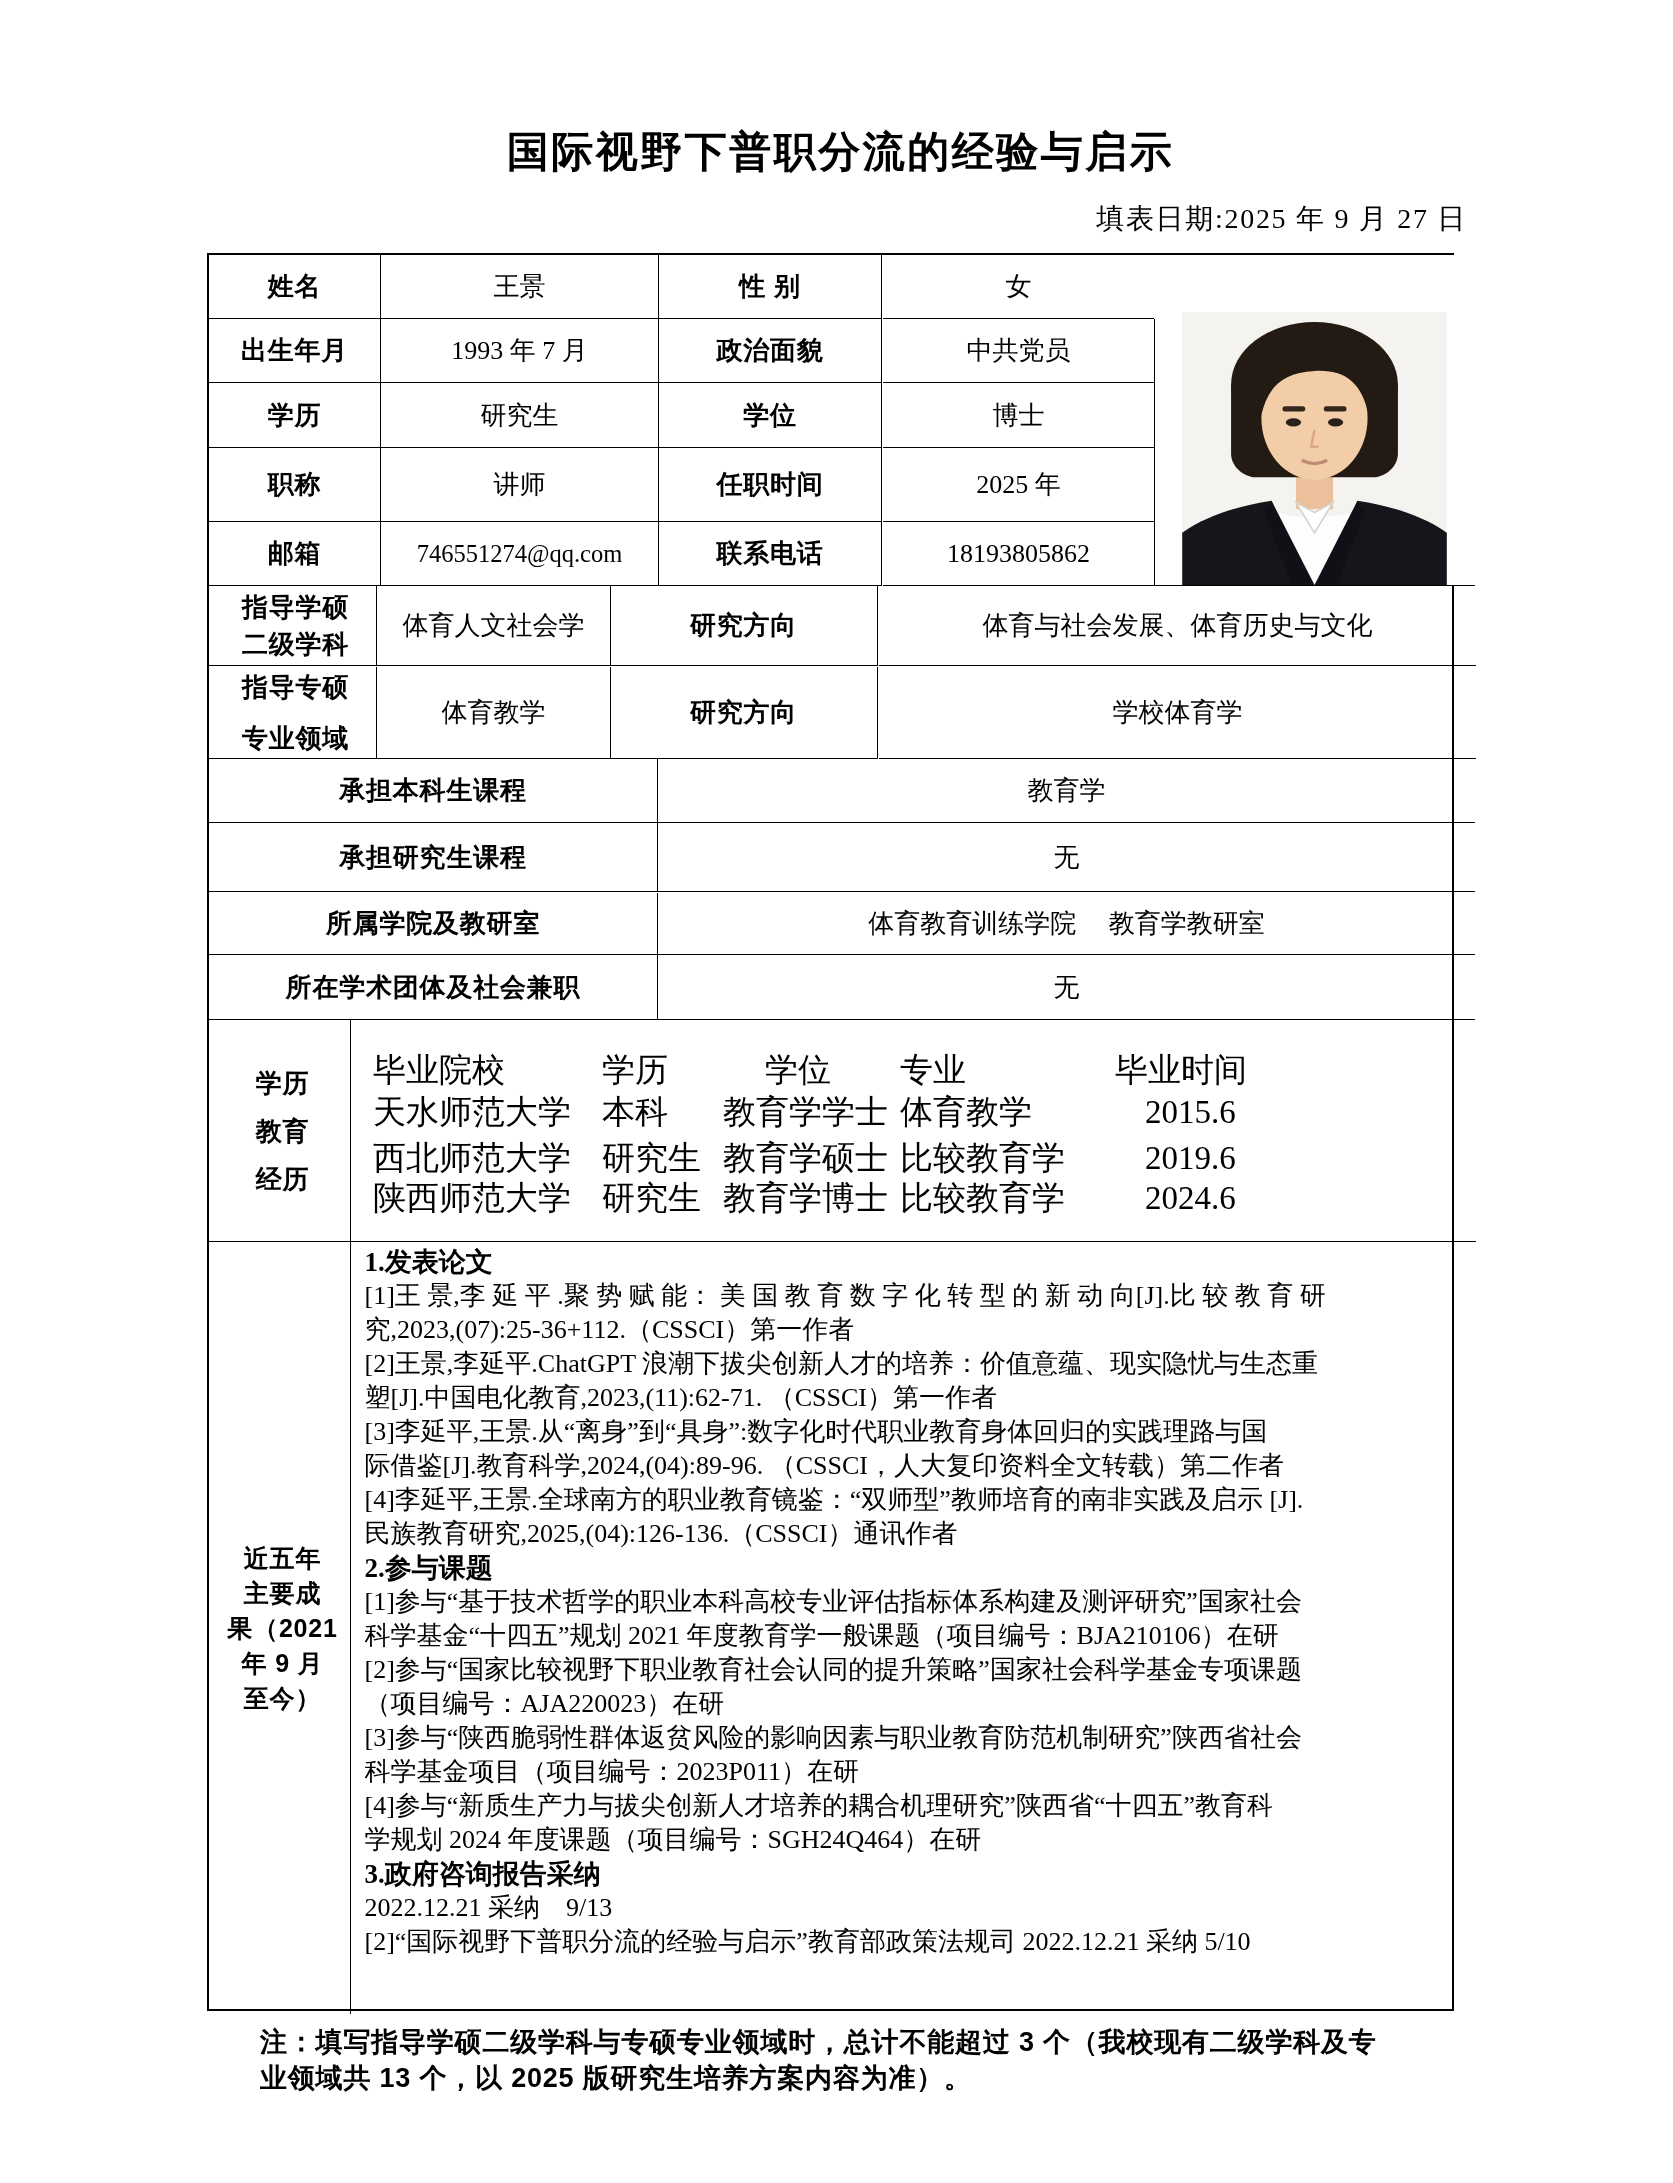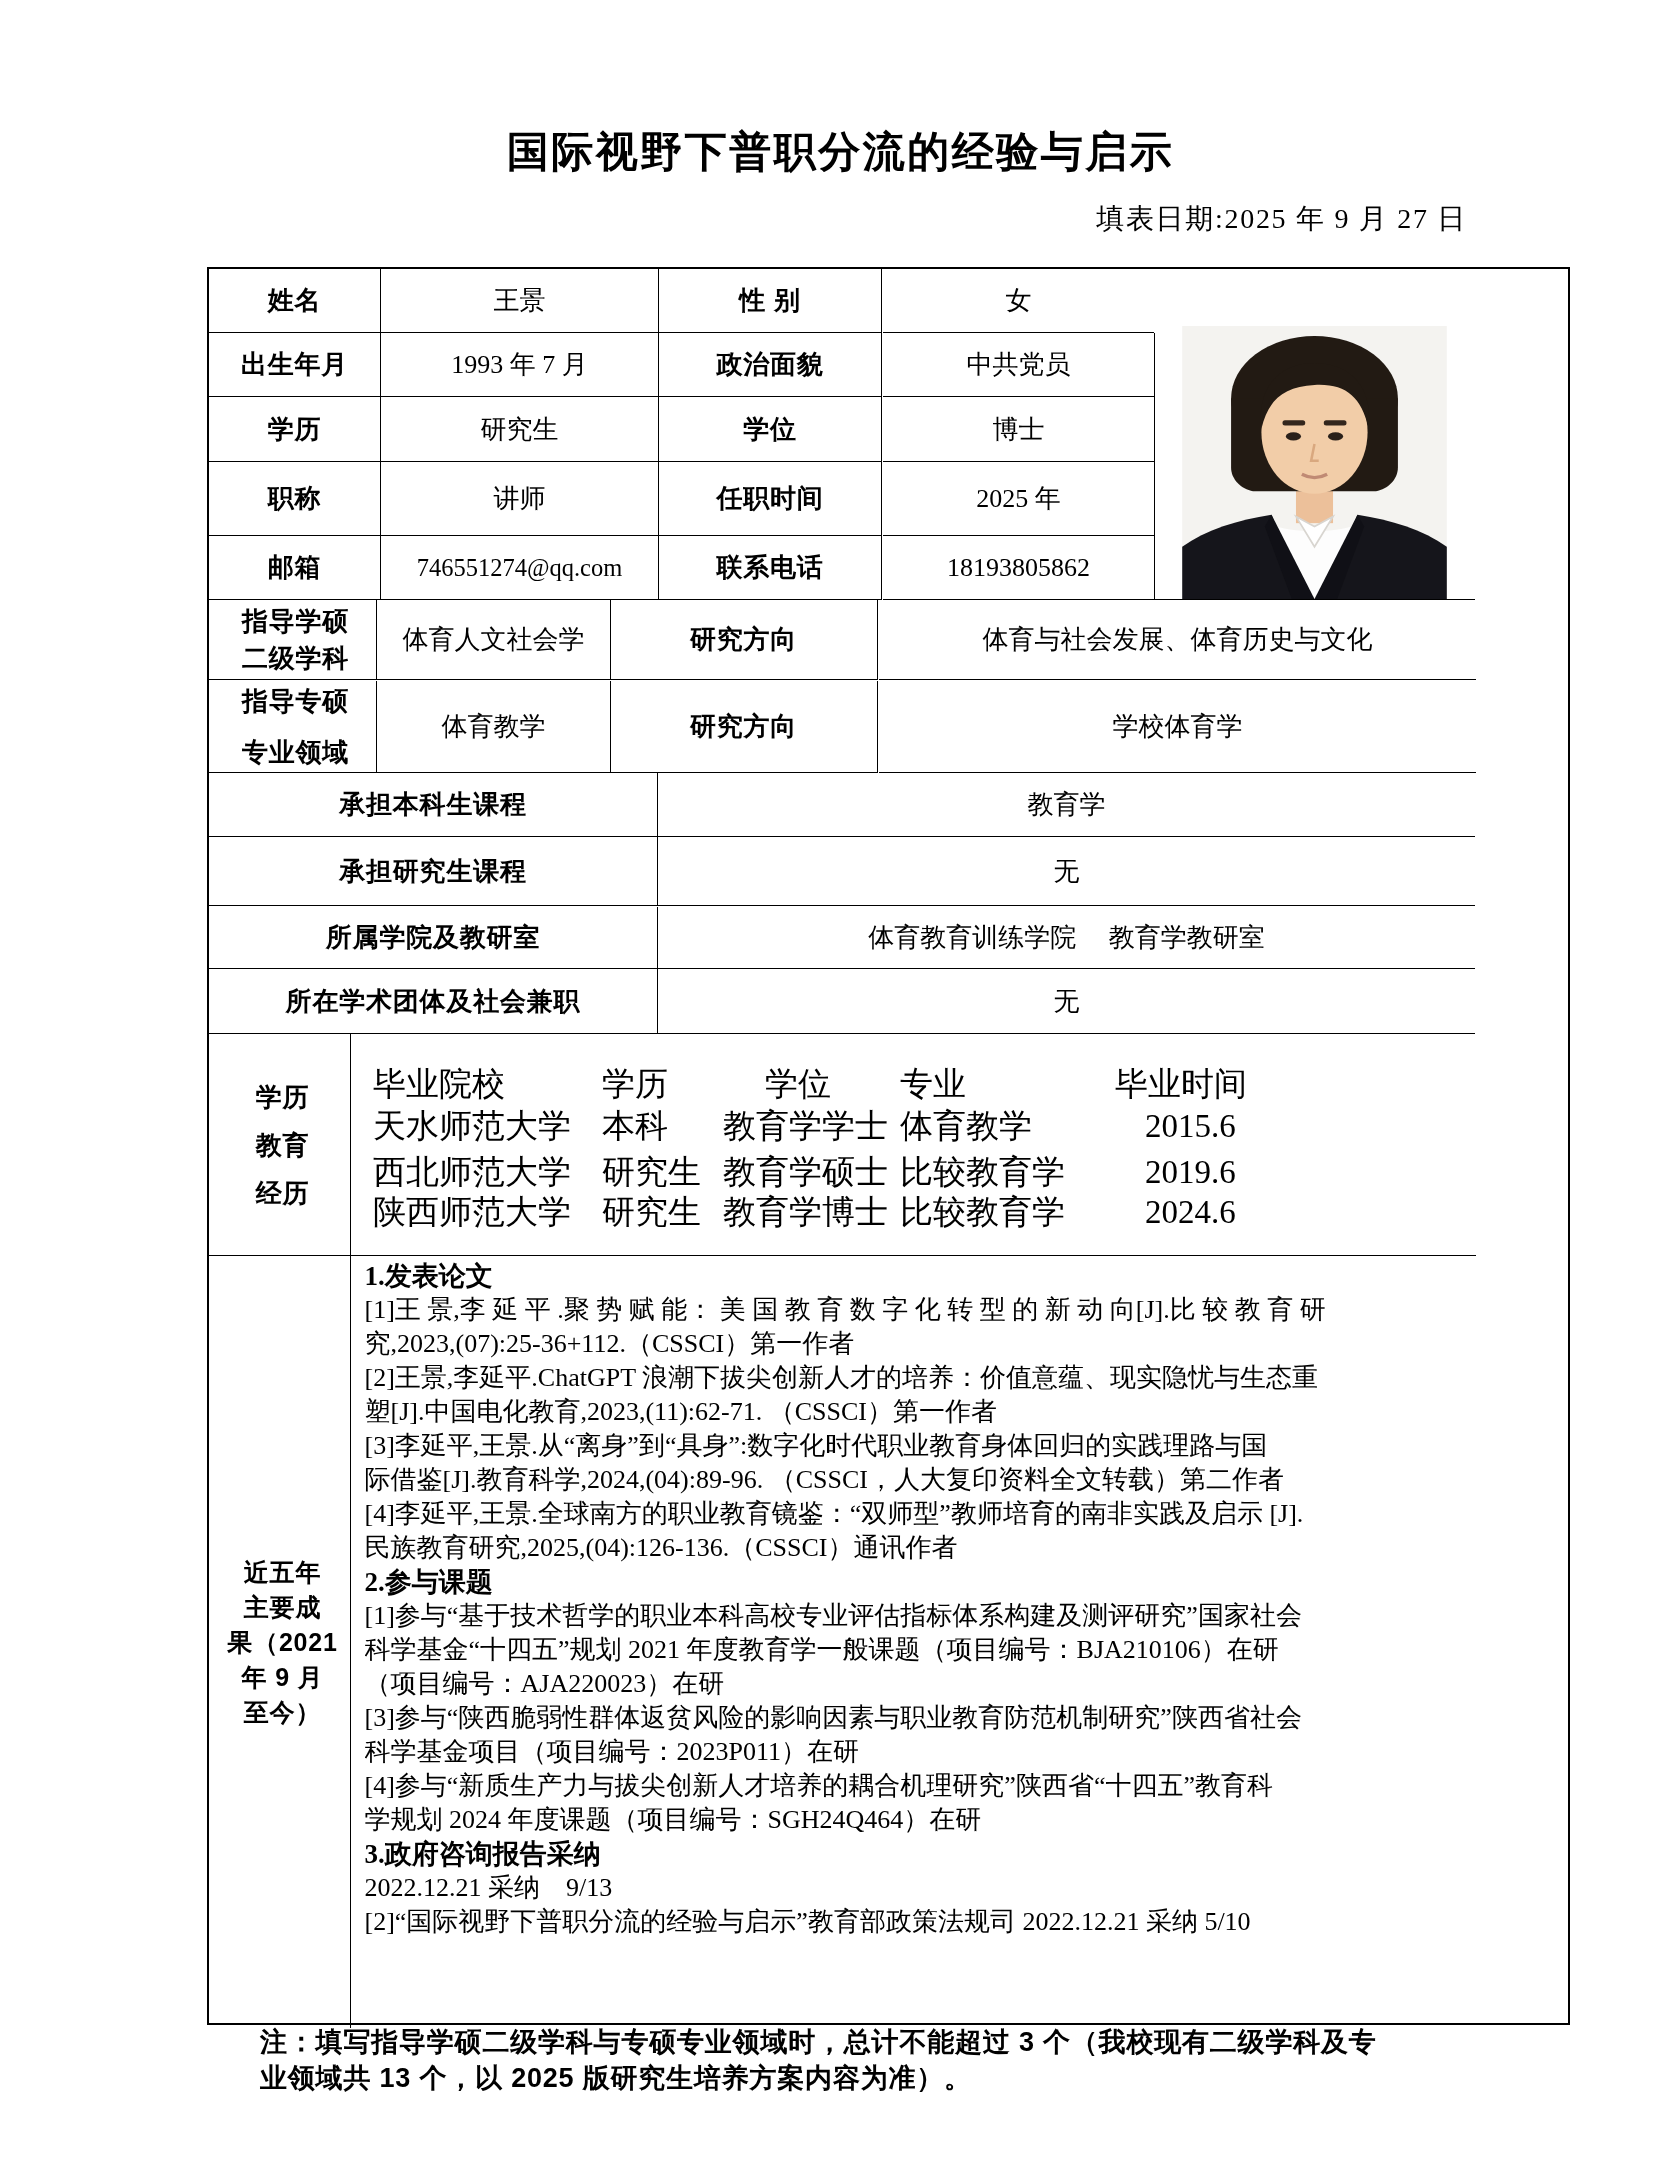--- a/index.html
+++ b/index.html
@@ -14,22 +14,22 @@
   .hei{font-family:"Liberation Sans","DejaVu Sans",sans-serif;font-weight:700;}
   #doc-title{
     position:absolute;left:207px;top:126px;width:1267px;height:52px;
     text-align:center;font-size:42px;letter-spacing:2.5px;line-height:52px;
   }
   #fill-date{
     position:absolute;top:201px;right:206px;height:35px;
     font-size:28px;letter-spacing:1.7px;line-height:35px;
   }
   #info-table{
-    position:absolute;left:207px;top:253px;width:1363px;height:1758px;
-    border:2.5px solid #000;box-sizing:border-box;margin-top:14px;
+    position:absolute;left:207px;top:253px;width:1247px;height:1758px;
+    border:2.5px solid #000;box-sizing:border-box;
   }
   .cell{
     position:absolute;box-sizing:border-box;
     border-right:1.7px solid #000;border-bottom:1.7px solid #000;
     display:flex;align-items:center;justify-content:center;
     text-align:center;
   }
   .cell.noR{border-right:none;}
   .cell.noB{border-bottom:none;}
   .lbl{font-family:"Liberation Sans","DejaVu Sans",sans-serif;font-weight:700;font-size:26px;letter-spacing:0.8px;}
@@ -191,20 +191,21 @@
           <div class="ach-line">究,2023,(07):25-36+112.（CSSCI）第一作者</div>
           <div class="ach-line">[2]王景,李延平.ChatGPT 浪潮下拔尖创新人才的培养：价值意蕴、现实隐忧与生态重</div>
           <div class="ach-line">塑[J].中国电化教育,2023,(11):62-71. （CSSCI）第一作者</div>
           <div class="ach-line">[3]李延平,王景.从“离身”到“具身”:数字化时代职业教育身体回归的实践理路与国</div>
           <div class="ach-line">际借鉴[J].教育科学,2024,(04):89-96. （CSSCI，人大复印资料全文转载）第二作者</div>
           <div class="ach-line">[4]李延平,王景.全球南方的职业教育镜鉴：“双师型”教师培育的南非实践及启示 [J].</div>
           <div class="ach-line">民族教育研究,2025,(04):126-136.（CSSCI）通讯作者</div>
           <div class="ach-line b">2.参与课题</div>
           <div class="ach-line">[1]参与“基于技术哲学的职业本科高校专业评估指标体系构建及测评研究”国家社会</div>
           <div class="ach-line">科学基金“十四五”规划 2021 年度教育学一般课题（项目编号：BJA210106）在研</div>
+          <div class="ach-line">[2]参与“国家比较视野下职业教育社会认同的提升策略”国家社会科学基金专项课题</div>
           <div class="ach-line">（项目编号：AJA220023）在研</div>
           <div class="ach-line">[3]参与“陕西脆弱性群体返贫风险的影响因素与职业教育防范机制研究”陕西省社会</div>
           <div class="ach-line">科学基金项目（项目编号：2023P011）在研</div>
           <div class="ach-line">[4]参与“新质生产力与拔尖创新人才培养的耦合机理研究”陕西省“十四五”教育科</div>
           <div class="ach-line">学规划 2024 年度课题（项目编号：SGH24Q464）在研</div>
           <div class="ach-line b">3.政府咨询报告采纳</div>
           <div class="ach-line">2022.12.21 采纳　9/13</div>
           <div class="ach-line">[2]“国际视野下普职分流的经验与启示”教育部政策法规司 2022.12.21 采纳 5/10</div>
         </div>
     </div>

